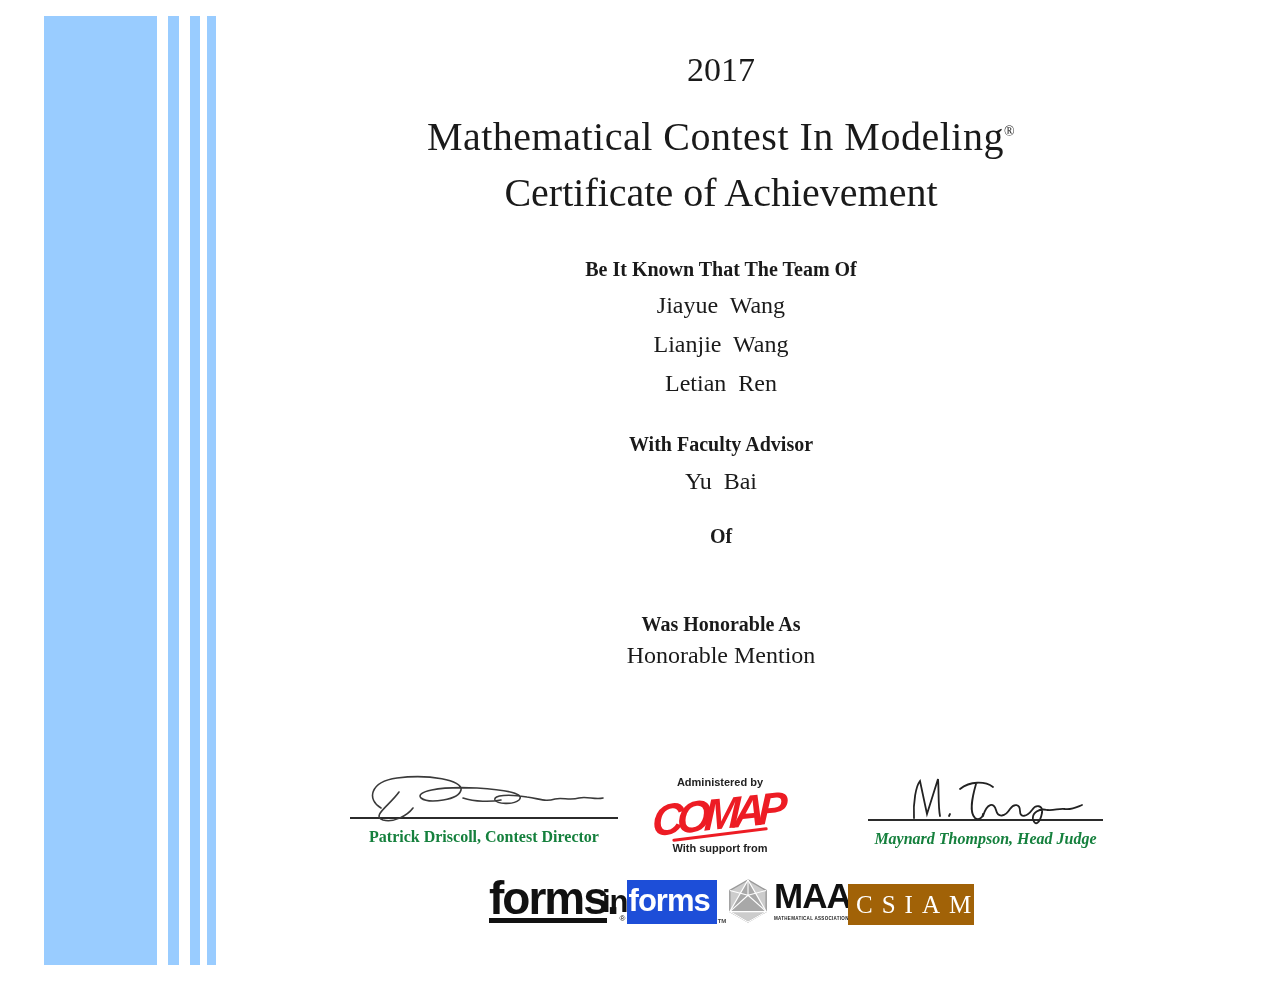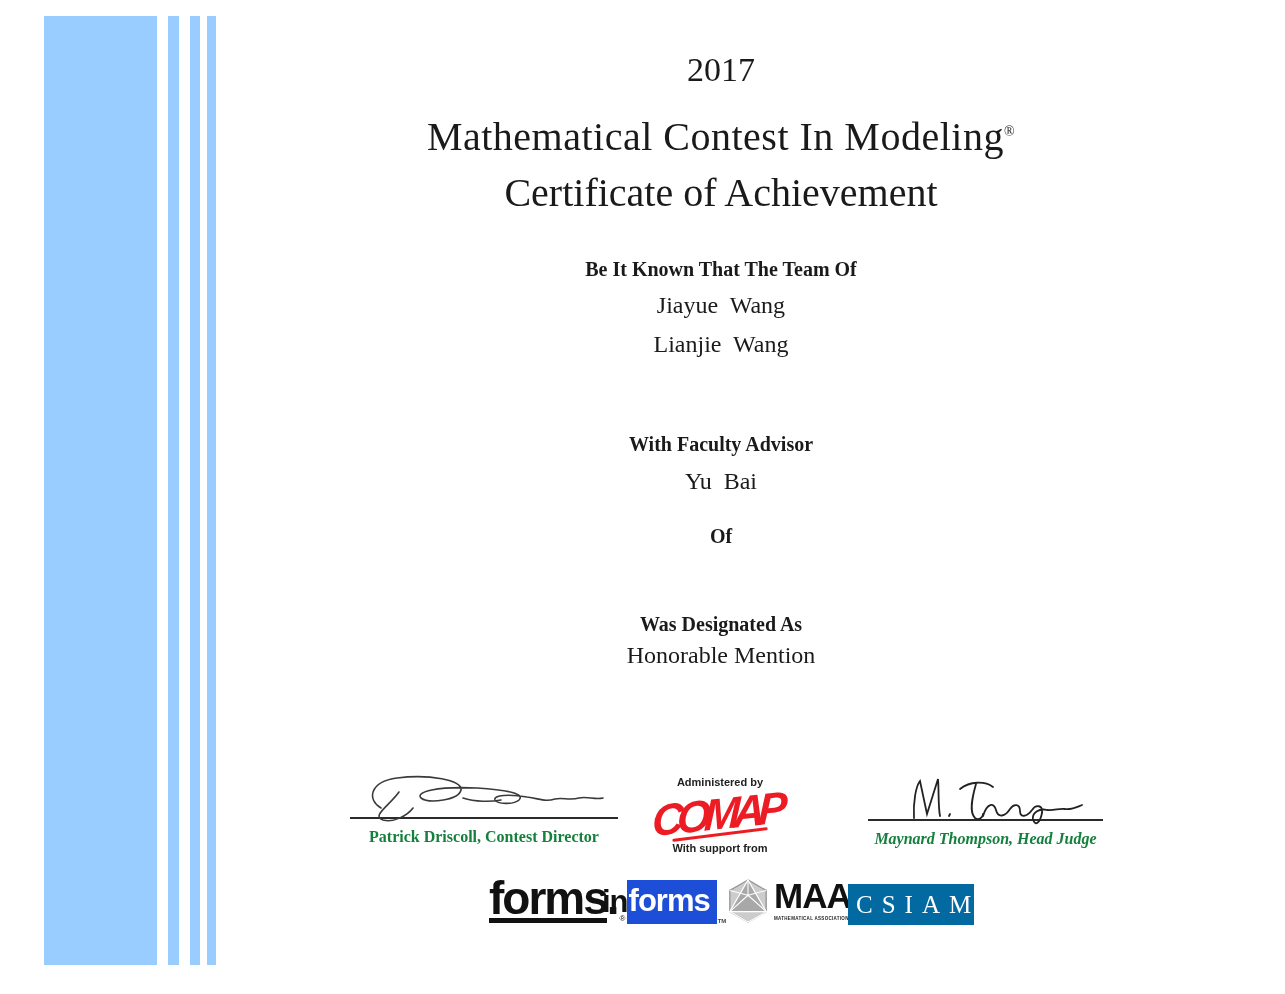--- a/index.html
+++ b/index.html
@@ -57,21 +57,21 @@
   .siam-reg{font-size:8px;color:#111;vertical-align:bottom;}
   .informs-logo{left:602px;top:880px;display:flex;align-items:center;font-weight:bold;}
   .informs-in{color:#111;font-size:31px;letter-spacing:-1px;}
   .informs-box{background:#1d4ed8;color:#fff;font-size:31px;letter-spacing:-1px;
     padding:3px 7px 5px 2px;margin-left:-1px;}
   .informs-tm{font-size:6px;color:#444;align-self:flex-end;margin-left:1px;}
   .maa-logo{left:726px;top:878px;display:flex;align-items:flex-start;}
   .maa-text-col{margin-left:4px;}
   .maa-word{font-size:35px;font-weight:bold;letter-spacing:-1px;line-height:1.05;color:#111;}
   .maa-caption{font-size:4.5px;font-weight:bold;letter-spacing:0.3px;color:#222;margin-top:1px;}
-  .csiam-logo{left:848px;top:884px;background:#0369a1;color:#fff;width:126px;height:41px;
+  .csiam-logo{left:848px;top:884px;background:#a16207;color:#fff;width:126px;height:41px;
     font-family:"Liberation Serif", serif;font-size:25px;line-height:41px;
     letter-spacing:9px;text-align:center;padding-left:8px;box-sizing:border-box;}
 </style>
 </head>
 <body>
 
 <div id="page">
 
   <div class="bar bar-wide"></div>
   <div class="bar bar-1"></div>
@@ -79,27 +79,28 @@
   <div class="bar bar-3"></div>
 
   <div class="center-col">
     <div class="line year">2017</div>
     <div class="line title"><span>Mathematical Contest In Modeling</span><sup>®</sup></div>
     <div class="line subtitle">Certificate of Achievement</div>
 
     <div class="line small-label team-intro">Be It Known That The Team Of</div>
     <div class="line member-name name-0">Jiayue  Wang</div>
     <div class="line member-name name-1">Lianjie  Wang</div>
+    <div class="line member-name name-2">Letian  Ren</div>
 
     <div class="line small-label advisor-label">With Faculty Advisor</div>
     <div class="line advisor-name advisor-line">Yu  Bai</div>
 
     <div class="line small-label of-label">Of</div>
 
-    <div class="line small-label designation-label">Was Designated As</div>
+    <div class="line small-label designation-label">Was Honorable As</div>
     <div class="line designation">Honorable Mention</div>
   </div>
 
   <div class="sig-block sig-left">
     <svg class="sig-svg" width="250" height="52" viewBox="0 0 250 52">
       <g fill="none" stroke="#3a3a3a" stroke-width="1.6" stroke-linecap="round">
         <path d="M22,36 C8,28 10,10 38,6 C70,2 104,8 102,18 C100,28 70,32 62,26 C56,20 78,14 118,16 C150,18 166,22 160,28 C154,33 138,32 136,28 C134,23 150,22 168,25 C182,27 186,30 196,27 C204,25 210,29 220,26 C228,24 236,28 244,26"></path>
         <path d="M40,20 C30,34 12,44 24,48 C34,51 48,44 54,36"></path>
         <path d="M104,26 C116,30 132,30 142,28"></path>
       </g>

